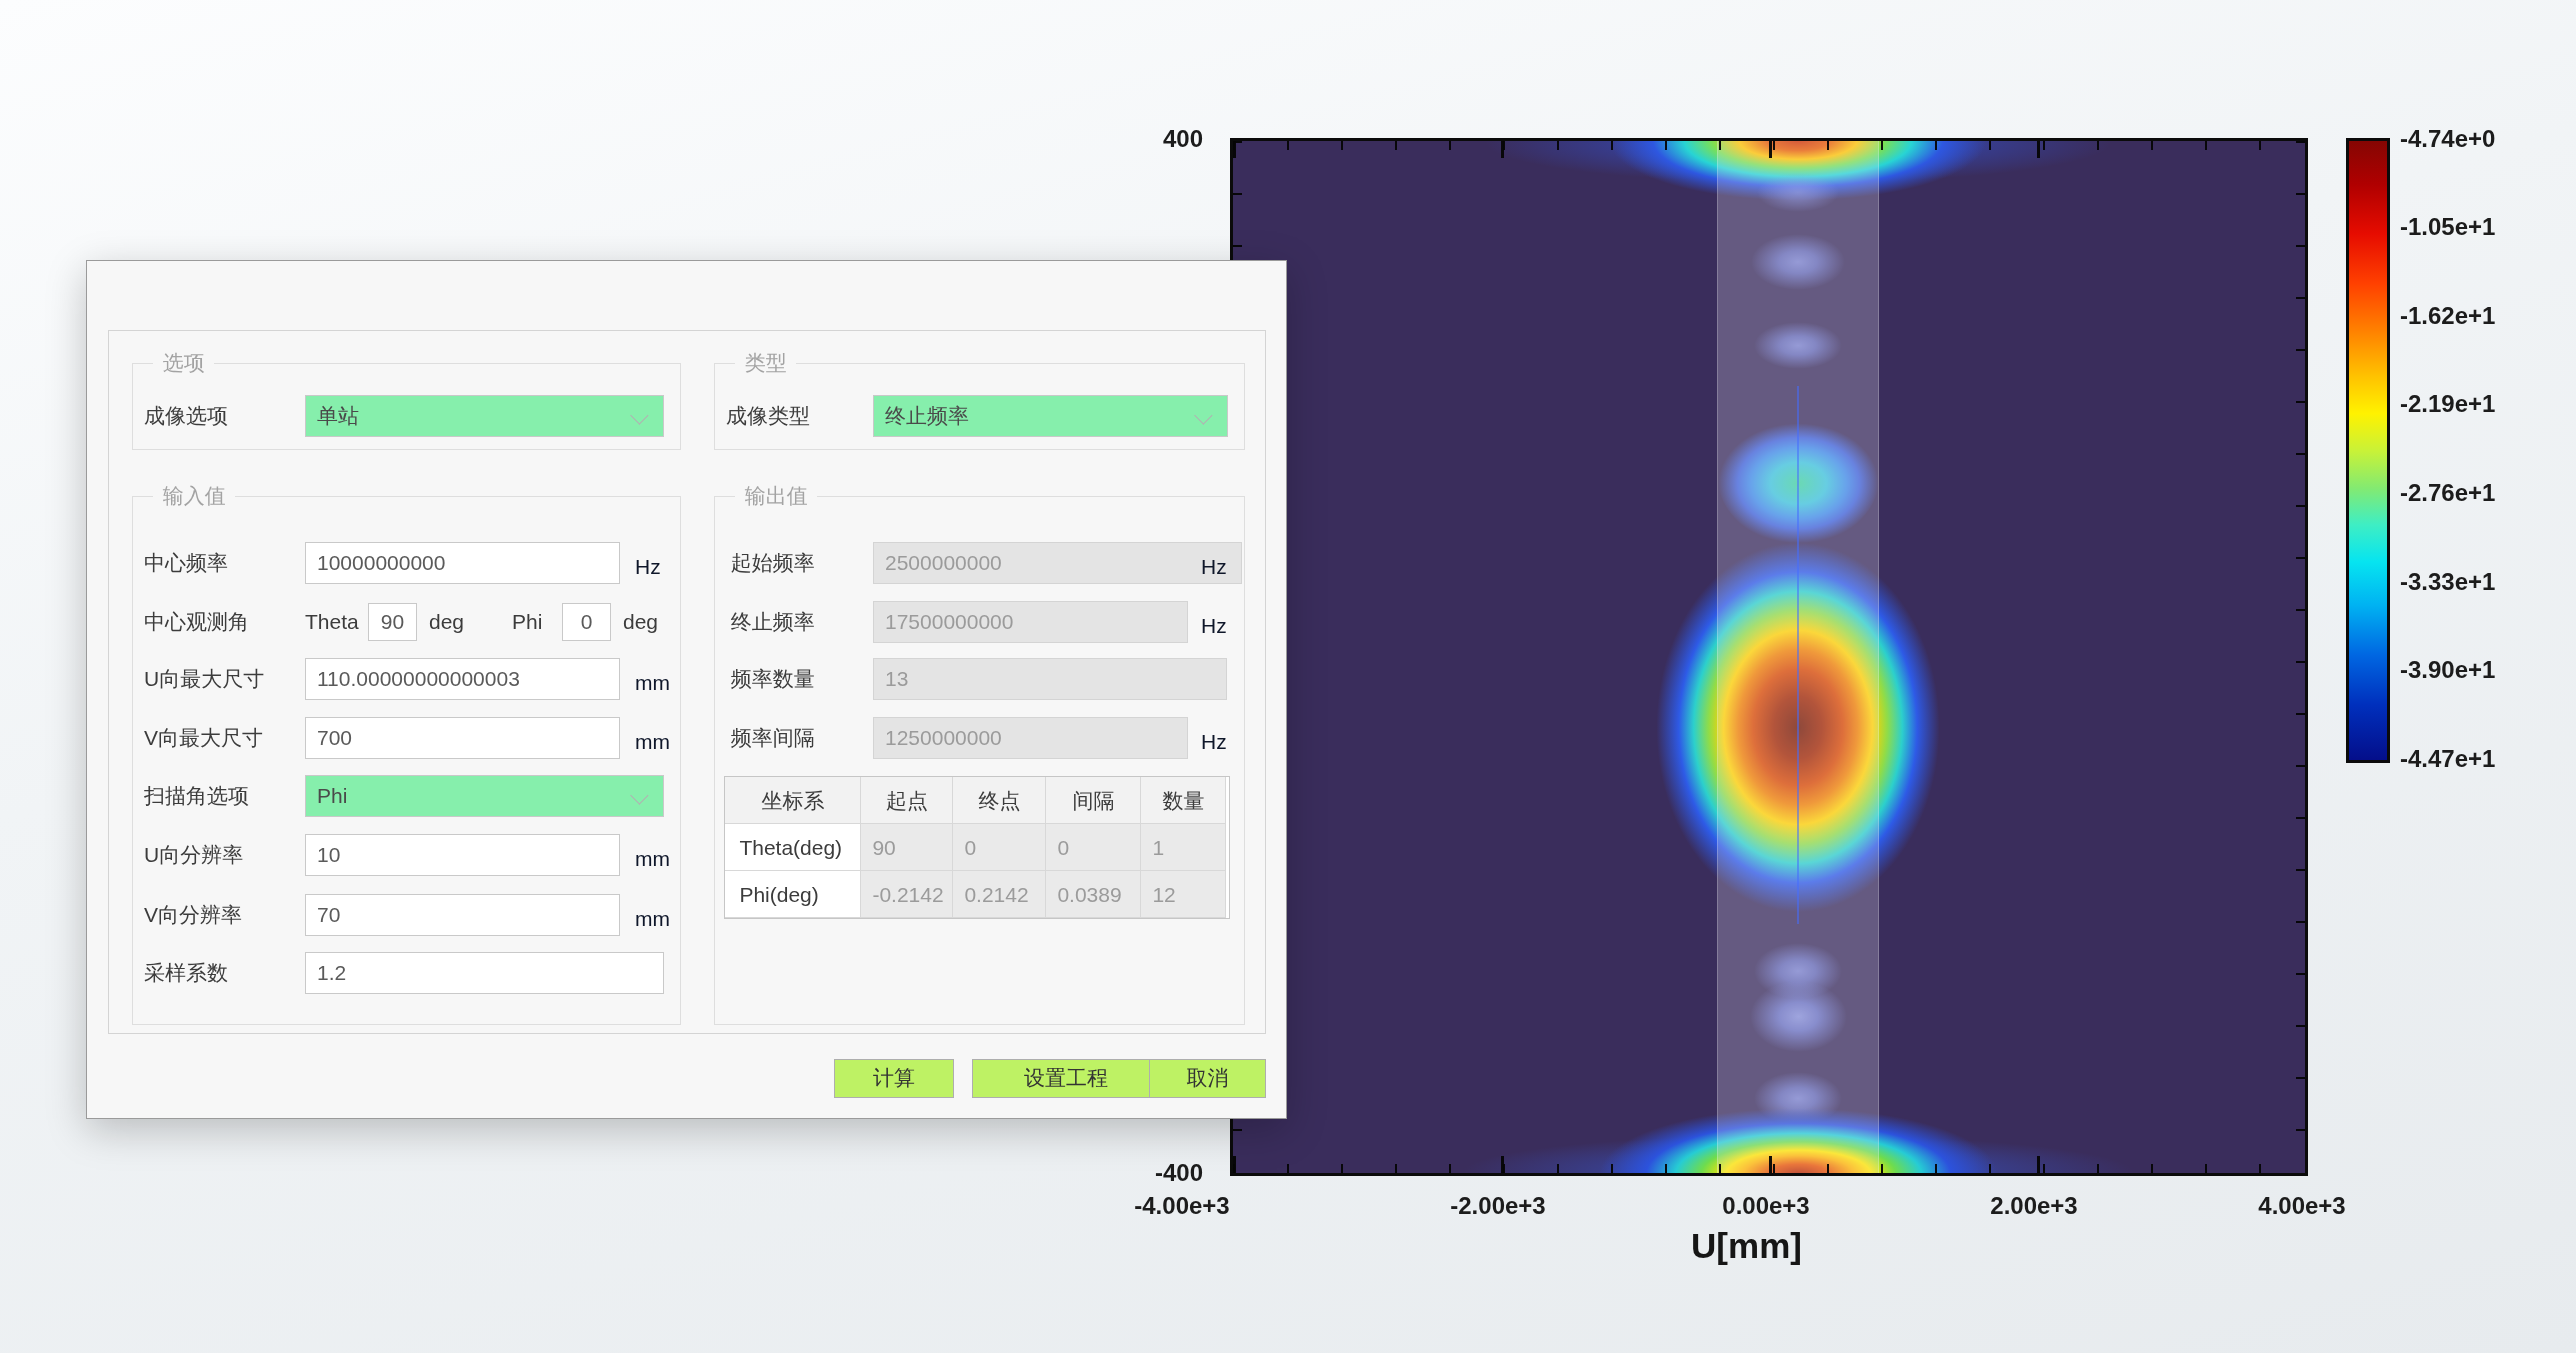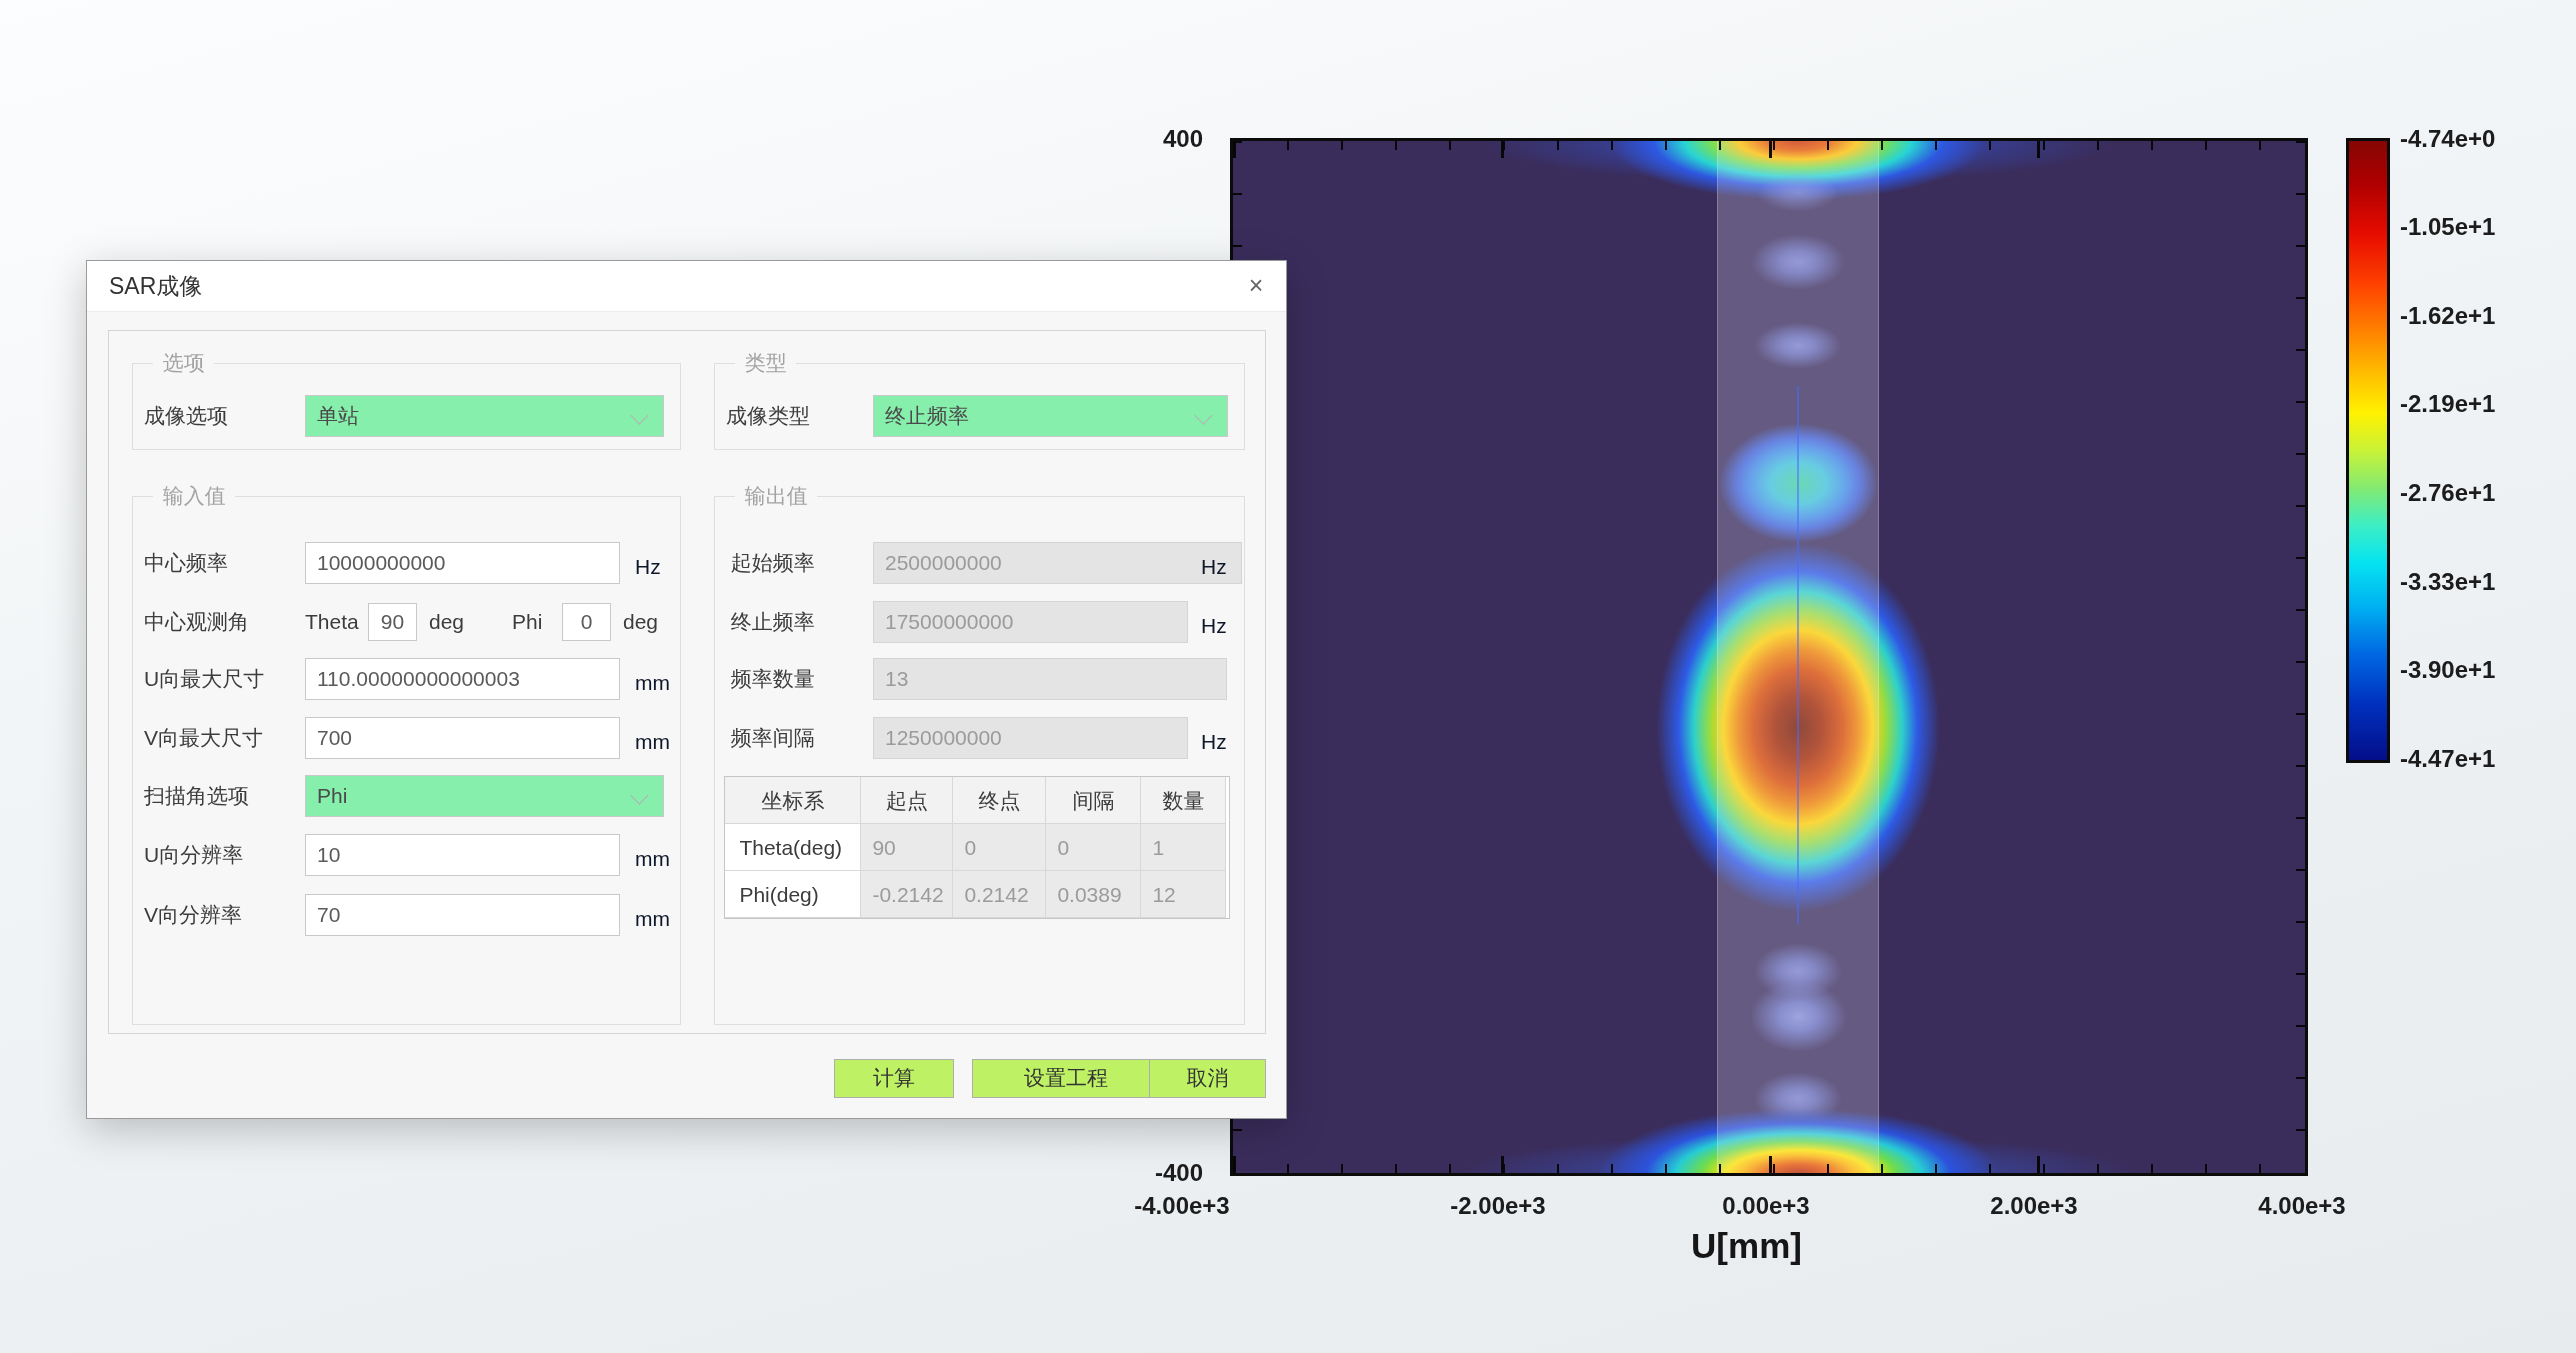--- a/index.html
+++ b/index.html
@@ -155,24 +155,20 @@
 <div class="cbtick" style="top:125px;">-4.74e+0</div>
 <div class="cbtick" style="top:213px;">-1.05e+1</div>
 <div class="cbtick" style="top:302px;">-1.62e+1</div>
 <div class="cbtick" style="top:390px;">-2.19e+1</div>
 <div class="cbtick" style="top:479px;">-2.76e+1</div>
 <div class="cbtick" style="top:568px;">-3.33e+1</div>
 <div class="cbtick" style="top:656px;">-3.90e+1</div>
 <div class="cbtick" style="top:745px;">-4.47e+1</div>
 
 <div class="dialog">
-  <div class="titlebar">
-    <span class="dlg-title">SAR成像</span>
-    <span class="close-btn">×</span>
-  </div>
 
   <div class="panel"></div>
 
   <fieldset class="grp fs-opt">
     <legend>选项</legend>
     <div class="row" style="top:17px;">
       <span class="lbl">成像选项</span>
       <div class="dropdown" style="left:172px;width:359px;">
         <span class="val">单站</span>
         <span class="chev"></span>
@@ -235,20 +231,24 @@
       <input class="fld" style="left: 172px; width: 315px;" value="10">
       <span class="unit" style="left:502px;">mm</span>
     </div>
 
     <div class="row" style="top:383px;">
       <span class="lbl">V向分辨率</span>
       <input class="fld" style="left: 172px; width: 315px;" value="70">
       <span class="unit" style="left:502px;">mm</span>
     </div>
 
+    <div class="row" style="top:441px;">
+      <span class="lbl">采样系数</span>
+      <input class="fld" style="left: 172px; width: 359px;" value="1.2">
+    </div>
   </fieldset>
 
   <fieldset class="grp fs-out">
     <legend>输出值</legend>
 
     <div class="row" style="top:31px;">
       <span class="lbl" style="left:15.7px;">起始频率</span>
       <input class="fld dis" readonly="" style="left: 158px; width: 369px;" value="2500000000">
       <span class="unit" style="left:486px;">Hz</span>
     </div>

